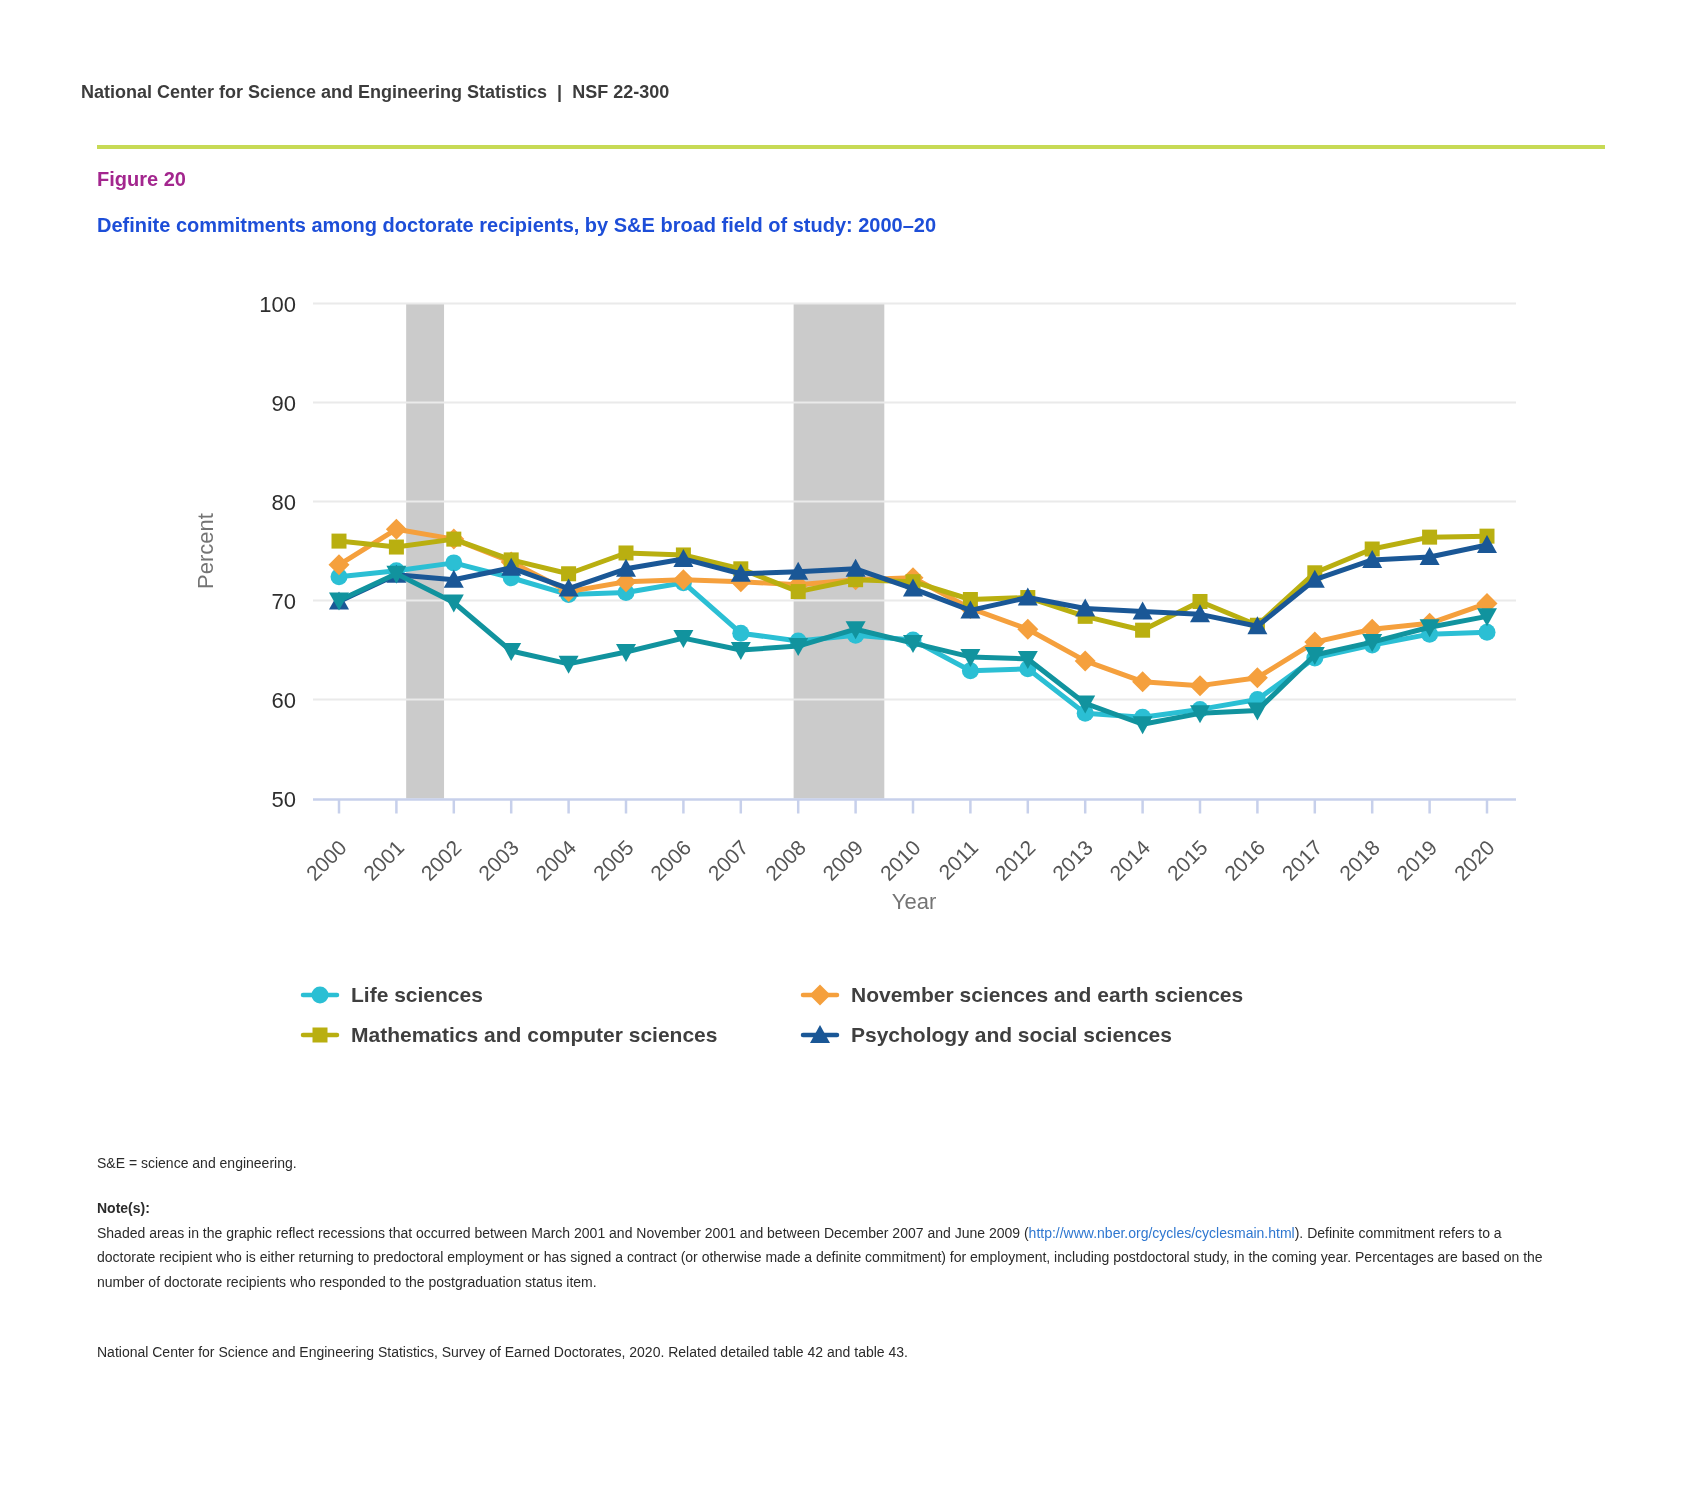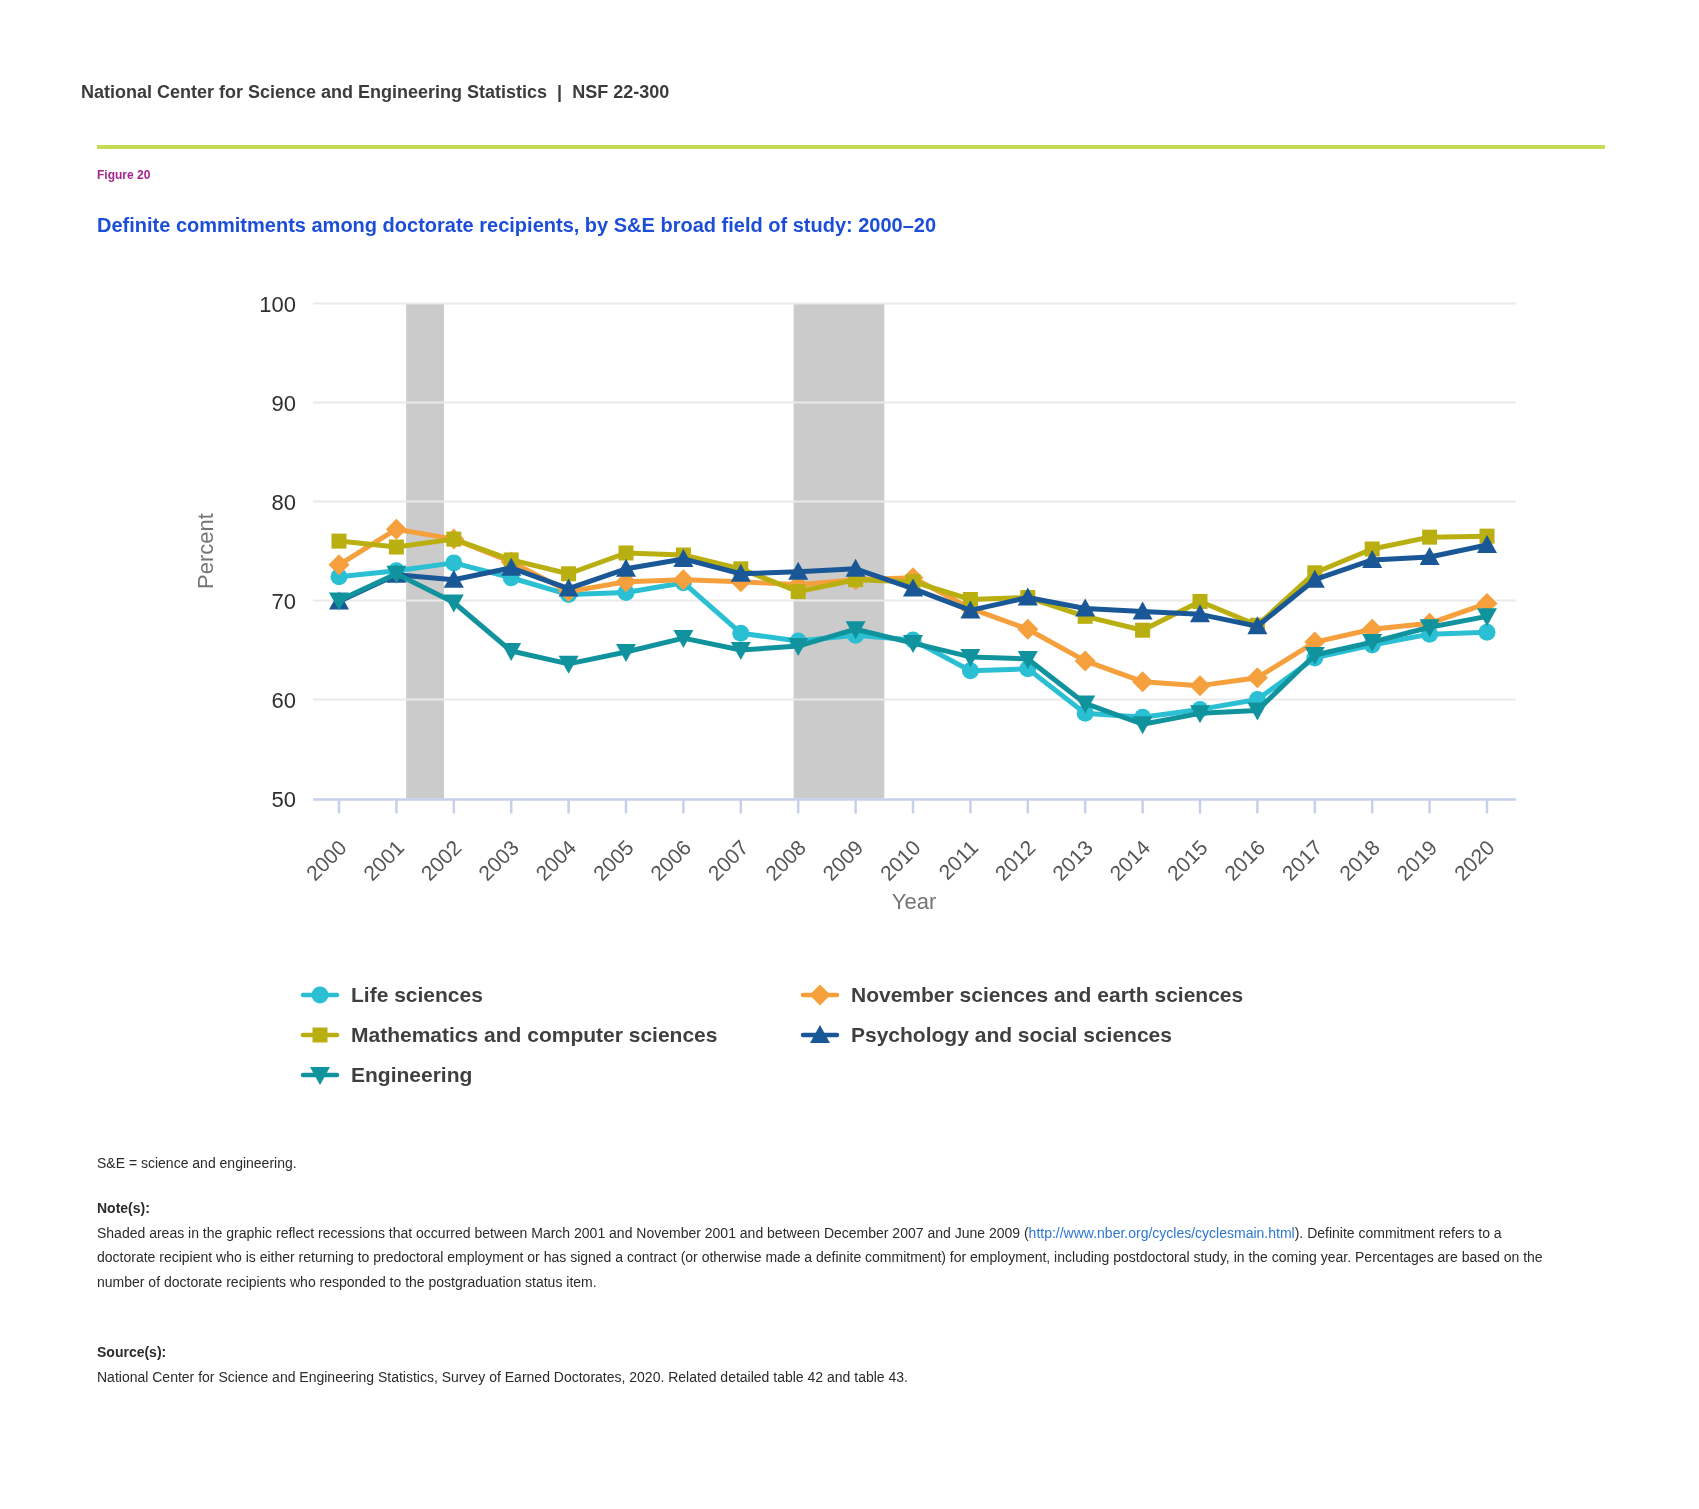--- a/index.html
+++ b/index.html
@@ -3,21 +3,21 @@
 <meta charset="utf-8">
 <style>
   html,body{margin:0;padding:0;}
   body{
     width:1699px;height:1509px;position:relative;background:#ffffff;
     font-family:"Liberation Sans",sans-serif;color:#2b2b2b;overflow:hidden;
   }
   .abs{position:absolute;}
   #page-header{left:81px;top:82px;font-size:18px;font-weight:bold;color:#3c3c3c;white-space:pre;}
   #divider-rule{left:97px;top:145px;width:1508px;height:4px;}
-  #figure-label{left:97px;top:168px;font-size:12px;font-weight:bold;}
+  #figure-label{left:97px;top:168px;font-size:20px;font-weight:bold;}
   #chart-title{left:97px;top:214px;font-size:20px;font-weight:bold;color:#1d4ed8;}
   #chart-svg{left:0;top:0;width:1699px;height:960px;}
   #chart-legend{
     left:300px;top:983px;display:grid;grid-template-columns:500px auto;
     row-gap:16px;column-gap:0;
   }
   .legend-item{display:flex;gap:11px;font-size:21px;font-weight:bold;color:#3f3f3f;}
   .legend-item svg{flex:0 0 auto;display:block;}
   .note-text{font-size:14px;line-height:24.5px;color:#2b2b2b;}
   #abbrev-note{left:97px;top:1151px;width:1460px;}
@@ -247,32 +247,24 @@
       </svg>
       <span>Mathematics and computer sciences</span>
     </div>
     <div class="legend-item">
       <svg width="40" height="24" viewBox="0 0 40 24">
         <line x1="3" x2="37" y1="12" y2="12" stroke="#1A5796" stroke-width="4.5" stroke-linecap="round"></line>
         <path d="M20 2 L30 20 L10 20 Z" fill="#1A5796"></path>
       </svg>
       <span>Psychology and social sciences</span>
     </div>
-    <div class="legend-item">
-      <svg width="40" height="24" viewBox="0 0 40 24">
-        <line x1="3" x2="37" y1="12" y2="12" stroke="#11939E" stroke-width="4.5" stroke-linecap="round"></line>
-        <path d="M20 22 L30 4 L10 4 Z" fill="#11939E"></path>
-      </svg>
-      <span>Engineering</span>
-    </div>
   </div>
 
 <div class="abs note-text" id="abbrev-note">S&amp;E = science and engineering.</div>
 
 <div class="abs note-text" id="notes-block">
   <div class="bold-head">Note(s):</div>
   <div><span>Shaded areas in the graphic reflect recessions that occurred between March 2001 and November 2001 and between December 2007 and June 2009 (</span><a href="#" class="note-link" style="color: rgb(46, 119, 208);">http://www.nber.org/cycles/cyclesmain.html</a><span>). Definite commitment refers to a doctorate recipient who is either returning to predoctoral employment or has signed a contract (or otherwise made a definite commitment) for employment, including postdoctoral study, in the coming year. Percentages are based on the number of doctorate recipients who responded to the postgraduation status item.</span></div>
 </div>
 
 <div class="abs note-text" id="source-block">
-  <div class="bold-head">Source(s):</div>
   <div>National Center for Science and Engineering Statistics, Survey of Earned Doctorates, 2020. Related detailed table 42 and table 43.</div>
 </div>
 
 </body></html>

